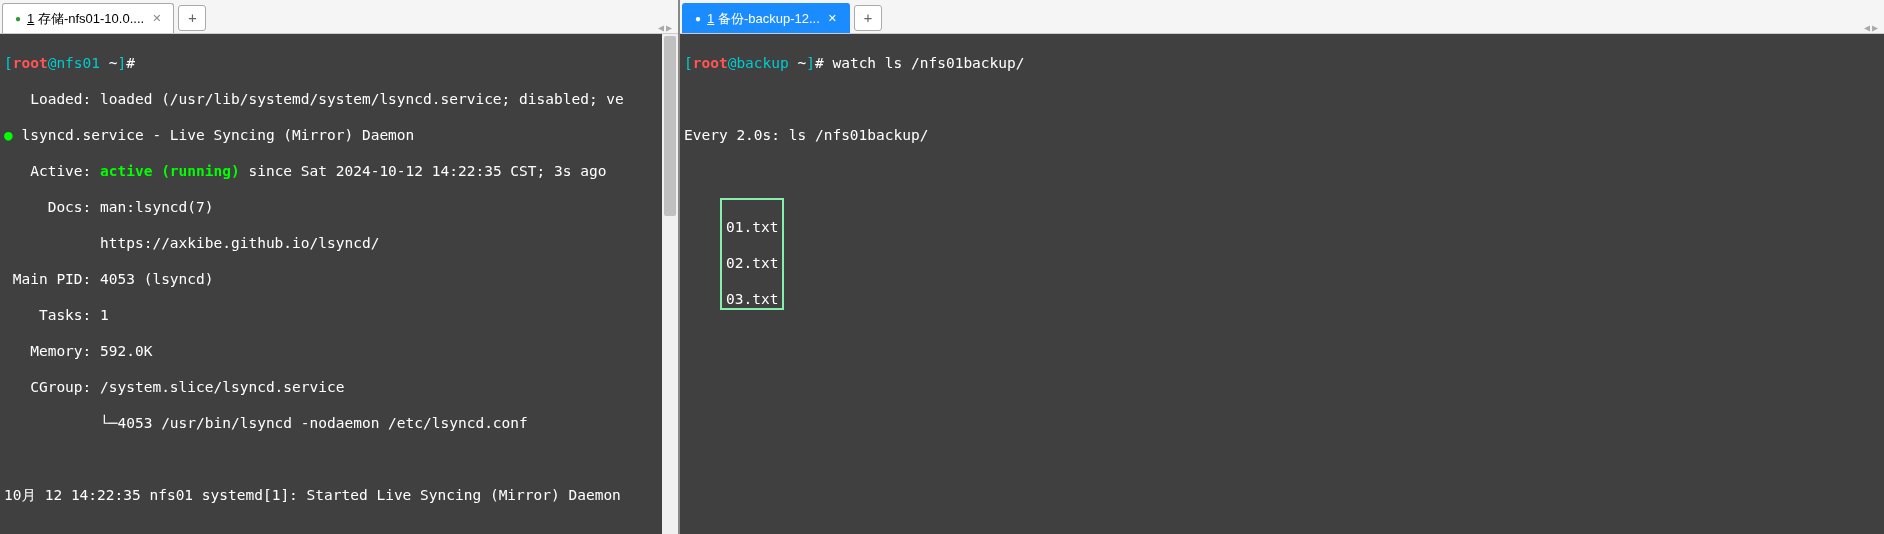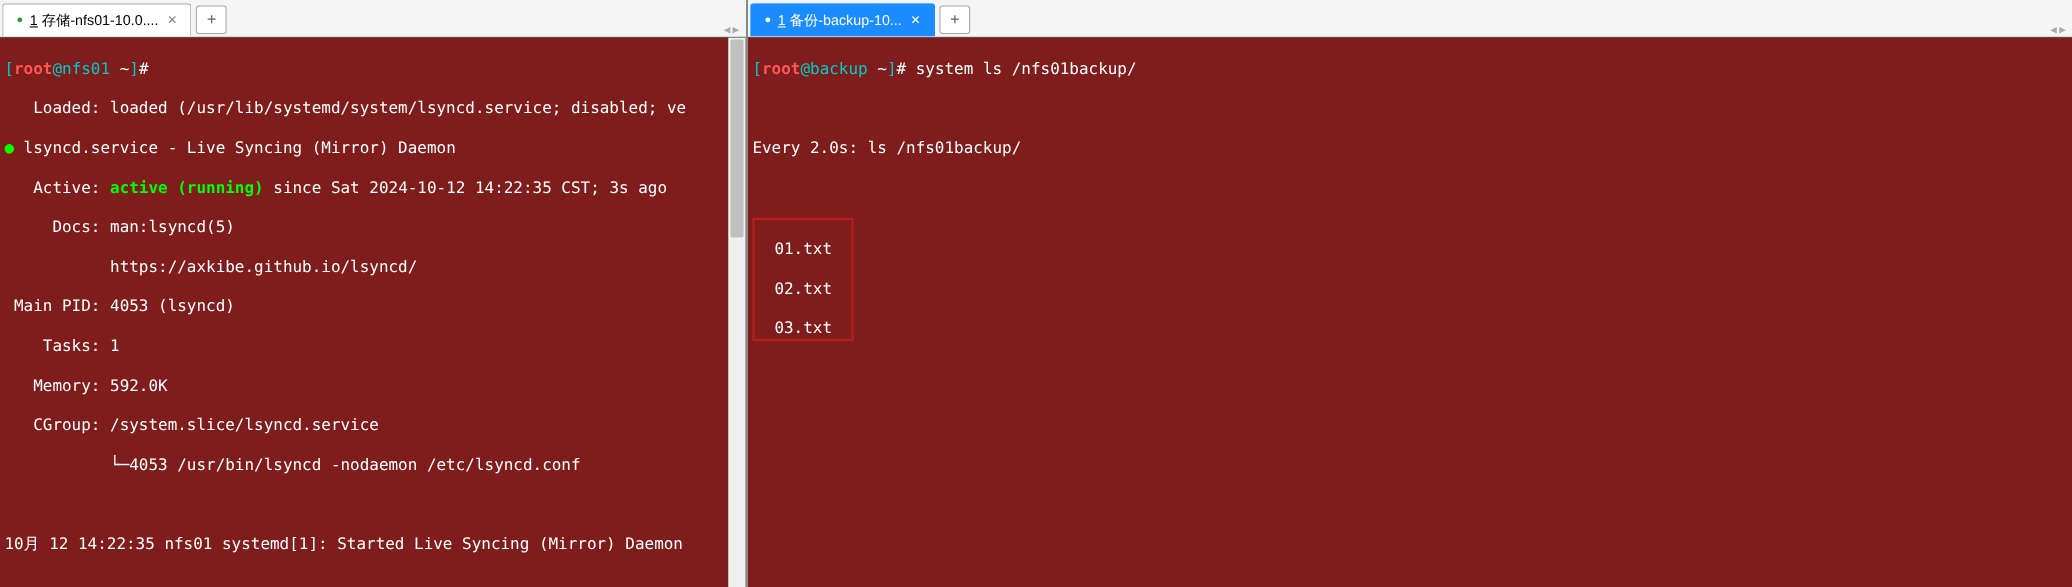--- a/index.html
+++ b/index.html
@@ -102,21 +102,21 @@
       font-size: 10px;
     }
     .term-wrapper {
       flex: 1;
       background: #000;
       display: flex;
       overflow: hidden;
     }
     .term {
       flex: 1;
-      background: #7f1d1d;
+      background: #404040;
       color: #fff;
       padding: 2px 4px;
       line-height: 18px;
       white-space: pre;
       font-size: 14.5px;
       overflow: hidden;
     }
     .scrollbar {
       width: 16px;
       background: #f0f0f0;
@@ -130,23 +130,24 @@
       height: 180px;
       background: #c0c0c0;
       border-radius: 2px;
     }
     .c-teal { color: #00cccc; }
     .c-redbold { color: #ff5555; font-weight: bold; }
     .c-green { color: #00ff00; }
     .c-greenbold { color: #00ff00; font-weight: bold; }
     .c-white { color: #ffffff; }
     .redbox2 {
-      border: 2px solid #b91c1c;
-      padding: 0 18px;
+      border: 2px solid #86efac;
+      padding: 0 4px;
       display: inline-block;
+      margin-left: 36px;
     }
     .term-line {
       display: block;
     }
   </style>
 </head>
 <body>
 
 <div class="pane pane-left">
   <div class="tab-bar">
@@ -162,21 +163,21 @@
       <span>◀</span>
       <span>▶</span>
     </div>
   </div>
   <div class="term-wrapper">
     <div class="term">
 <span class="term-line"><span class="c-teal">[</span><span class="c-redbold">root</span><span class="c-teal">@</span><span class="c-teal">nfs01</span><span class="c-white"> ~</span><span class="c-teal">]</span><span class="c-white">#</span></span>
 <span class="term-line c-white">   Loaded: loaded (/usr/lib/systemd/system/lsyncd.service; disabled; ve</span>
 <span class="term-line"><span class="c-green">●</span><span class="c-white"> lsyncd.service - Live Syncing (Mirror) Daemon</span></span>
 <span class="term-line"><span class="c-white">   Active: </span><span class="c-greenbold">active (running)</span><span class="c-white"> since Sat 2024-10-12 14:22:35 CST; 3s ago</span></span>
-<span class="term-line c-white">     Docs: man:lsyncd(5)</span>
+<span class="term-line c-white">     Docs: man:lsyncd(7)</span>
 <span class="term-line c-white">           https://axkibe.github.io/lsyncd/</span>
 <span class="term-line c-white"> Main PID: 4053 (lsyncd)</span>
 <span class="term-line c-white">    Tasks: 1</span>
 <span class="term-line c-white">   Memory: 592.0K</span>
 <span class="term-line c-white">   CGroup: /system.slice/lsyncd.service</span>
 <span class="term-line c-white">           └─4053 /usr/bin/lsyncd -nodaemon /etc/lsyncd.conf</span>
 <span class="term-line"> </span>
 <span class="term-line c-white">10月 12 14:22:35 nfs01 systemd[1]: Started Live Syncing (Mirror) Daemon</span>
 
 
@@ -191,33 +192,33 @@
       <div class="scrollbar-thumb"></div>
     </div>
   </div>
 </div>
 
 <div class="pane pane-right">
   <div class="tab-bar">
     <div class="tab active-blue">
       <span class="tab-underline">1</span>
       <span>&nbsp;</span>
-      <span>备份-backup-10...</span>
+      <span>备份-backup-12...</span>
       <span class="tab-close white">✕</span>
     </div>
     <div class="tab-add">+</div>
     <div class="tab-spacer"></div>
     <div class="tab-arrows">
       <span>◀</span>
       <span>▶</span>
     </div>
   </div>
   <div class="term-wrapper">
     <div class="term">
-<span class="term-line"><span class="c-teal">[</span><span class="c-redbold">root</span><span class="c-teal">@</span><span class="c-teal">backup</span><span class="c-white"> ~</span><span class="c-teal">]</span><span class="c-white">#</span><span class="c-white"> system ls /nfs01backup/</span></span>
+<span class="term-line"><span class="c-teal">[</span><span class="c-redbold">root</span><span class="c-teal">@</span><span class="c-teal">backup</span><span class="c-white"> ~</span><span class="c-teal">]</span><span class="c-white">#</span><span class="c-white"> watch ls /nfs01backup/</span></span>
 <span class="term-line"> </span>
 <span class="term-line" style="display:flex;justify-content:space-between;padding-right:20px;"><span class="c-white">Every 2.0s: ls /nfs01backup/</span></span>
 <span class="term-line"> </span>
 <span class="redbox2" style="line-height:18px;">
 <span class="term-line c-white">01.txt</span>
 <span class="term-line c-white">02.txt</span>
 <span class="term-line c-white">03.txt</span></span>
     </div>
   </div>
 </div>

